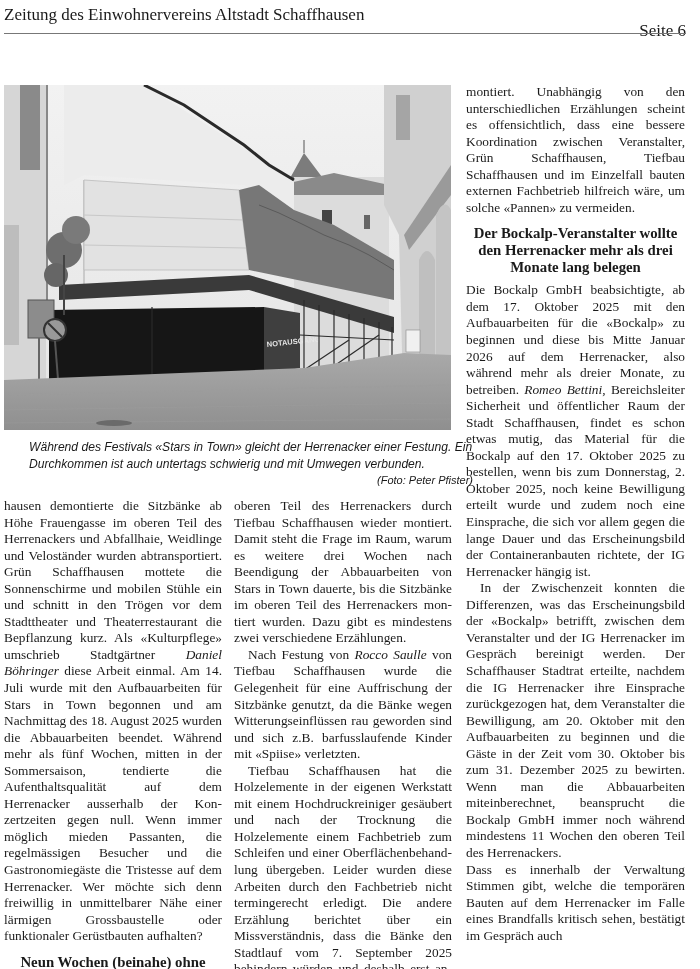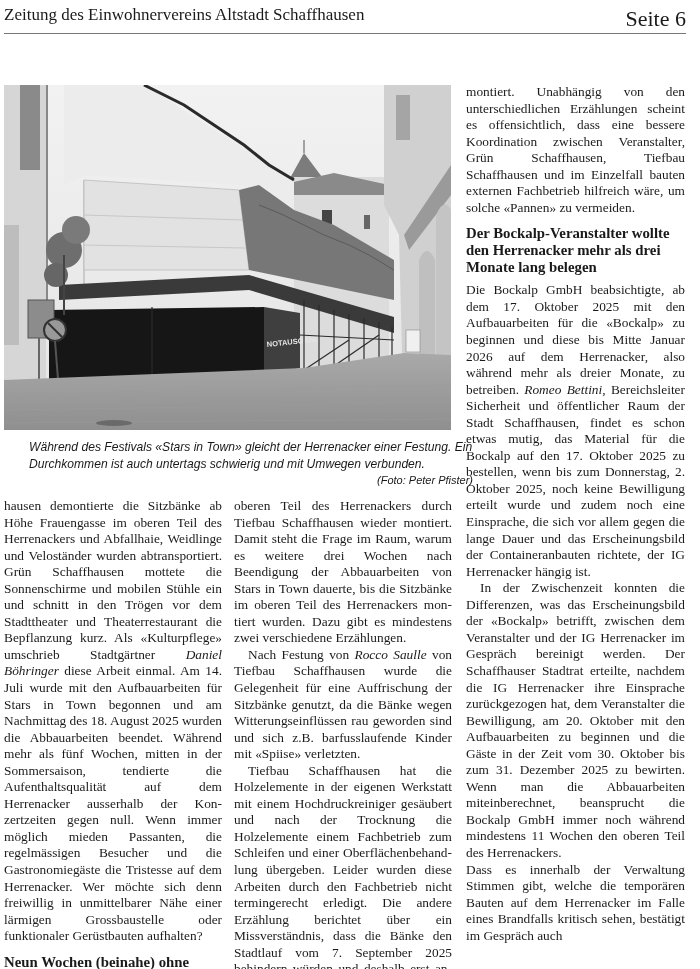--- a/index.html
+++ b/index.html
@@ -1,31 +1,31 @@
 <!DOCTYPE html>
 <html><head>
 <meta charset="utf-8">
 <style>
   html, body { margin: 0; padding: 0; background: #ffffff; }
   body { width: 700px; height: 969px; position: relative; overflow: hidden; color: #1a1a1a; font-family: "Liberation Serif", "DejaVu Serif", serif; }
   .header { position: absolute; left: 4px; top: 4px; width: 682px; height: 22px; text-align: right; }
   .header .title { position: absolute; left: 0; top: 0; font-size: 17px; line-height: 22px; white-space: nowrap; }
-  .header .page { position: absolute; right: 0; top: 4px; font-size: 22px; line-height: 22px; }
+  .header .page { position: absolute; right: 0; top: 16px; font-size: 17px; line-height: 22px; }
   .rule { position: absolute; left: 4px; top: 33px; width: 682px; height: 1px; background: #777; }
 
   .photo { position: absolute; left: 4px; top: 85px; width: 447px; height: 345px; overflow: hidden; background: #e8e8e8; }
   .photo svg { display: block; width: 100%; height: 100%; }
 
   .caption { position: absolute; left: 4px; top: 439px; width: 448px; font-family: "Liberation Sans", "DejaVu Sans", sans-serif; font-style: italic; font-size: 12.1px; line-height: 16.5px; margin-left: 25px; }
   .caption .credit { text-align: right; font-size: 11px; line-height: 14px; margin-top: 1px; padding-right: 4px; }
 
   .col { position: absolute; font-size: 13.35px; line-height: 16.55px; text-align: justify; hyphens: manual; }
   .col p { margin: 0; }
   .col p.indent { text-indent: 14px; }
-  .col h2 { font-size: 14.8px; line-height: 17px; margin: 9px 0 6px 0; font-weight: bold; text-align: left; }
+  .col h2 { font-size: 14.8px; line-height: 17px; margin: 9px 0 6px 0; font-weight: bold; text-align: center; }
   .col1 { left: 4px; top: 498px; width: 218px; }
   .col2 { left: 234px; top: 498px; width: 218px; }
   .col3 { left: 466px; top: 84px; width: 219px; }
   .col3 h2 { margin-top: 9px; }
   em { font-style: italic; margin-top: 24px; }
 </style>
 </head>
 <body>
 
 <div class="header">

